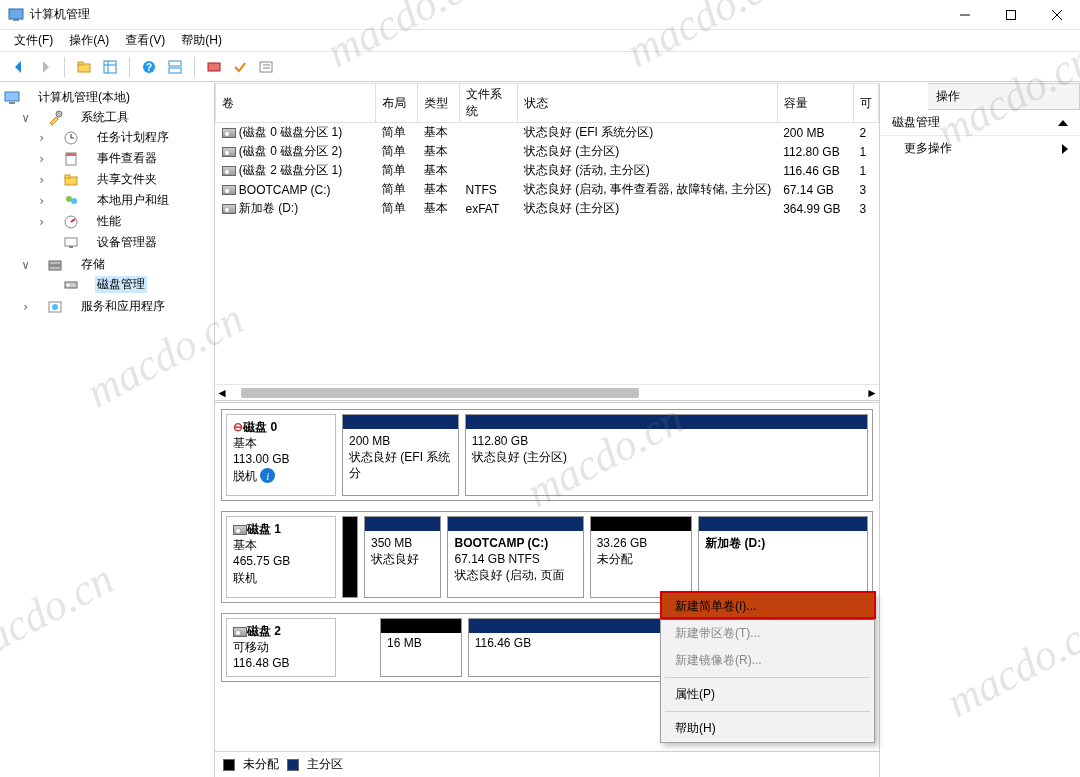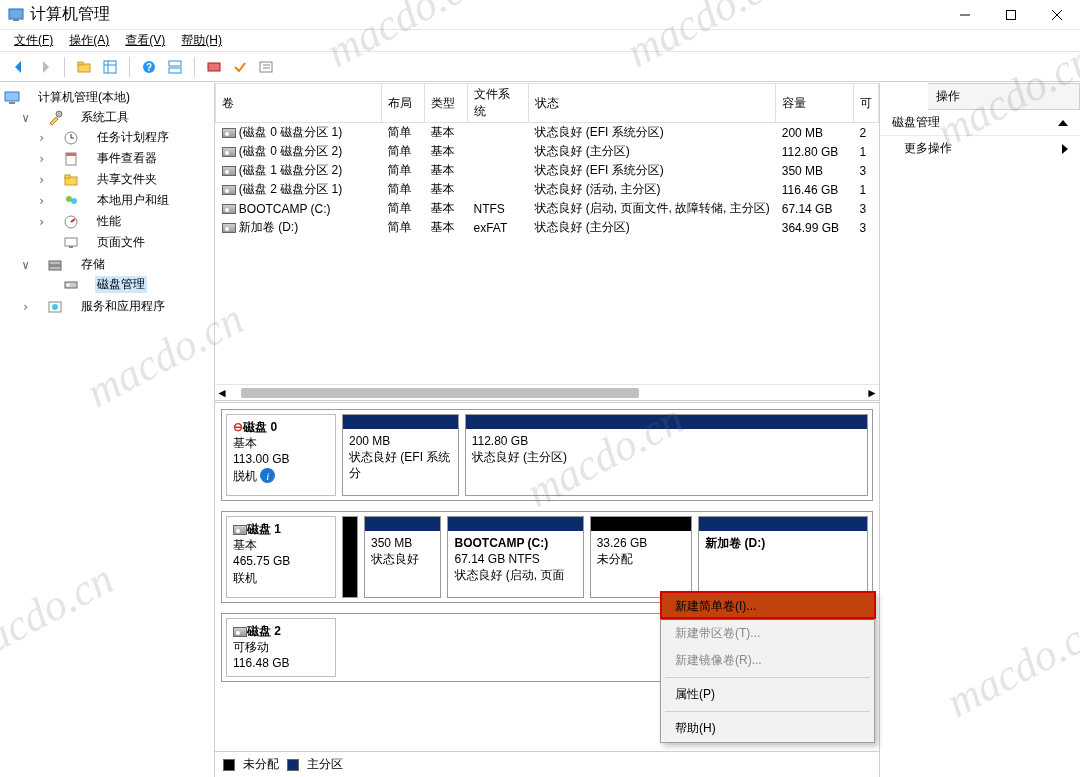--- a/index.html
+++ b/index.html
@@ -15,33 +15,33 @@
     }
     
     .titlebar {
       height: 30px;
       display: flex;
       align-items: center;
       padding: 0 0 0 8px;
       border-bottom: 1px solid #e5e5e5;
     }
     .titlebar .app-icon { width: 16px; height: 16px; margin-right: 6px; display: flex; align-items:center; justify-content:center;}
-    .titlebar .title { flex: 1; font-size: 16px; }
+    .titlebar .title { flex: 1; font-size: 12px; }
     .win-controls { display: flex; }
     .win-btn { width: 46px; height: 30px; display: flex; align-items: center; justify-content: center; cursor: pointer; }
     
     .menubar {
       height: 22px;
       display: flex;
       align-items: center;
       padding: 0 6px;
       border-bottom: 1px solid #e5e5e5;
       font-size: 12px;
     }
-    .menubar .menu-item { padding: 2px 8px; text-decoration: underline; }
+    .menubar .menu-item { padding: 2px 8px; }
     
     .toolbar {
       height: 30px;
       display: flex;
       align-items: center;
       padding: 2px 8px;
       border-bottom: 1px solid #d0d0d0;
       gap: 4px;
     }
     .tb-btn {
@@ -429,21 +429,21 @@
                   </li>
                 <li>
                     <div class="row">
                       <span class="exp">&nbsp;</span>
                       <span class="ico">
                         <svg class="ic" viewBox="0 0 16 16">
                           <rect x="2" y="3" width="12" height="8" fill="#fff" stroke="#888"></rect>
                           <rect x="6" y="11" width="4" height="2" fill="#888"></rect>
                         </svg>
                       </span>
-                      <span class="label">页面文件</span>
+                      <span class="label">设备管理器</span>
                     </div>
                   </li>
               </ul>
             </li>
             <li>
               <div class="row">
                 <span class="exp">∨</span>
                 <span class="ico">
                     <svg class="ic" viewBox="0 0 16 16">
                       <rect x="2" y="4" width="12" height="4" fill="#bbb" stroke="#666"></rect>
@@ -513,43 +513,34 @@
             <tr>
               <td><span class="disk-ico"></span> (磁盘 0 磁盘分区 2)</td>
               <td>简单</td>
               <td>基本</td>
               <td></td>
               <td>状态良好 (主分区)</td>
               <td>112.80 GB</td>
               <td>1</td>
             </tr>
             <tr>
-              <td><span class="disk-ico"></span> (磁盘 1 磁盘分区 2)</td>
-              <td>简单</td>
-              <td>基本</td>
-              <td></td>
-              <td>状态良好 (EFI 系统分区)</td>
-              <td>350 MB</td>
-              <td>3</td>
-            </tr>
-            <tr>
               <td><span class="disk-ico"></span> (磁盘 2 磁盘分区 1)</td>
               <td>简单</td>
               <td>基本</td>
               <td></td>
               <td>状态良好 (活动, 主分区)</td>
               <td>116.46 GB</td>
               <td>1</td>
             </tr>
             <tr>
               <td><span class="disk-ico"></span> BOOTCAMP (C:)</td>
               <td>简单</td>
               <td>基本</td>
               <td>NTFS</td>
-              <td>状态良好 (启动, 页面文件, 故障转储, 主分区)</td>
+              <td>状态良好 (启动, 事件查看器, 故障转储, 主分区)</td>
               <td>67.14 GB</td>
               <td>3</td>
             </tr>
             <tr>
               <td><span class="disk-ico"></span> 新加卷 (D:)</td>
               <td>简单</td>
               <td>基本</td>
               <td>exFAT</td>
               <td>状态良好 (主分区)</td>
               <td>364.99 GB</td>
@@ -615,20 +606,34 @@
             <div class="part" style="flex: 2 1 0px;">
               <div class="bar"></div>
               <div class="body">
                 <div class="pname">新加卷 (D:)</div>
               </div>
             </div>
           </div>
         </div>
         <div class="disk-row compact">
           <div class="disk-label"><span class="disk-ico"></span><span class="disk-title">磁盘 2</span><br>可移动<br>116.48 GB<br></div>
+          <div class="partitions">
+            <div class="part" style="flex: 1 1 0px;">
+              <div class="bar black"></div>
+              <div class="body">
+                <div>16 MB</div>
+              </div>
+            </div>
+            <div class="part" style="flex: 5 1 0px;">
+              <div class="bar"></div>
+              <div class="body">
+                <div>116.46 GB</div>
+              </div>
+            </div>
+          </div>
         </div>
       </div>
 
     <div class="legend">
       <span class="swatch unalloc"></span>
       <span>未分配</span>
       <span class="swatch primary"></span>
       <span>主分区</span>
     </div>
 

